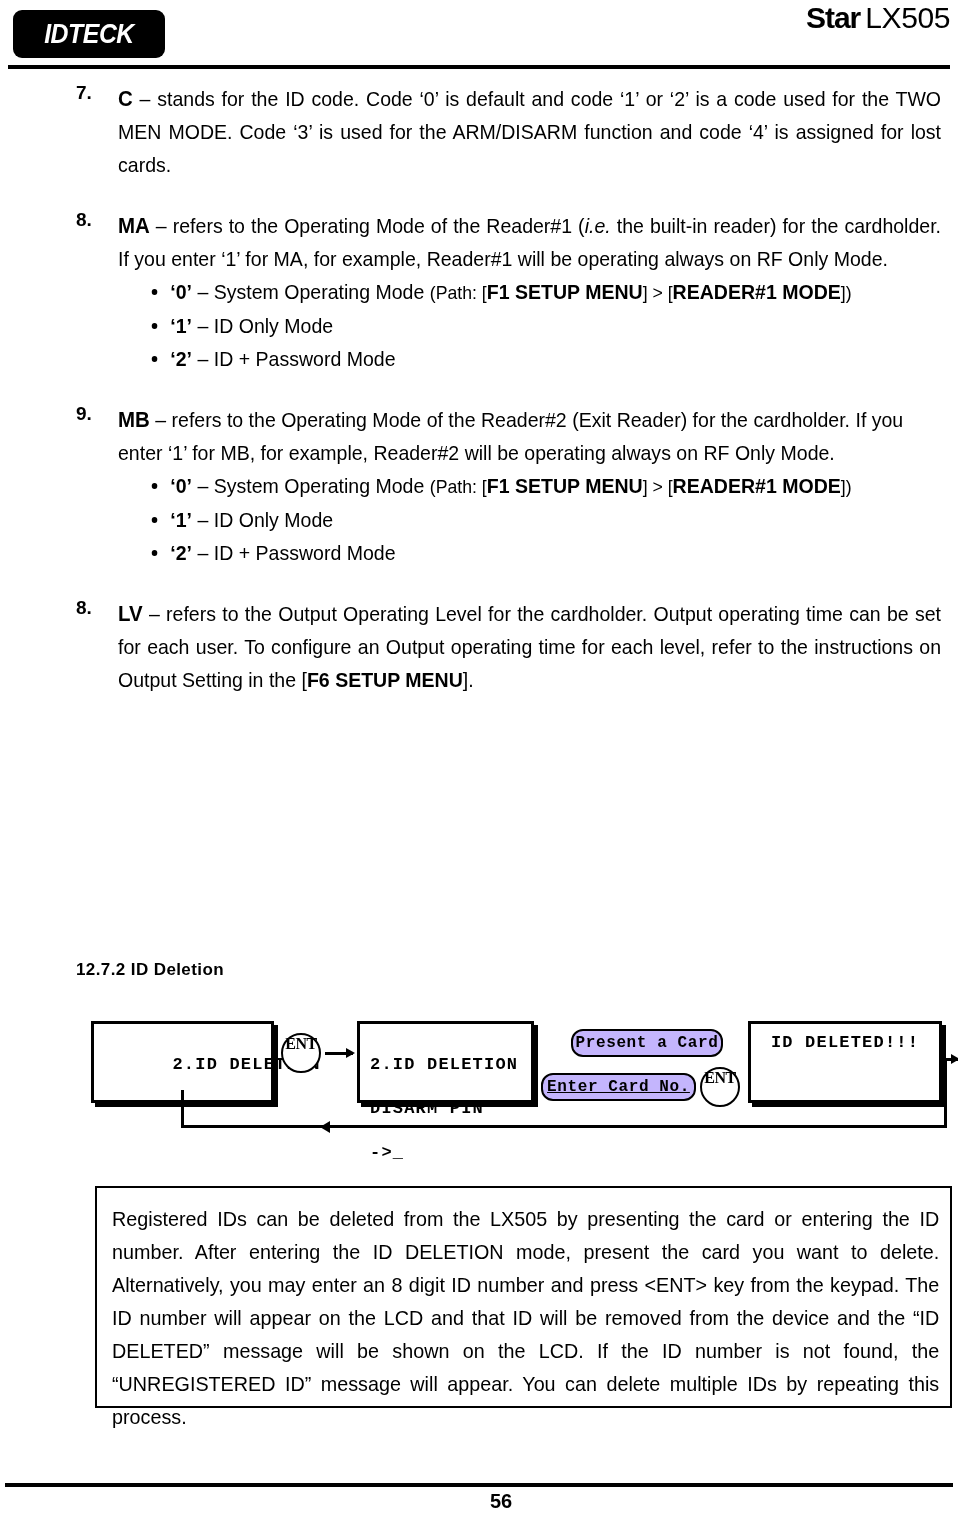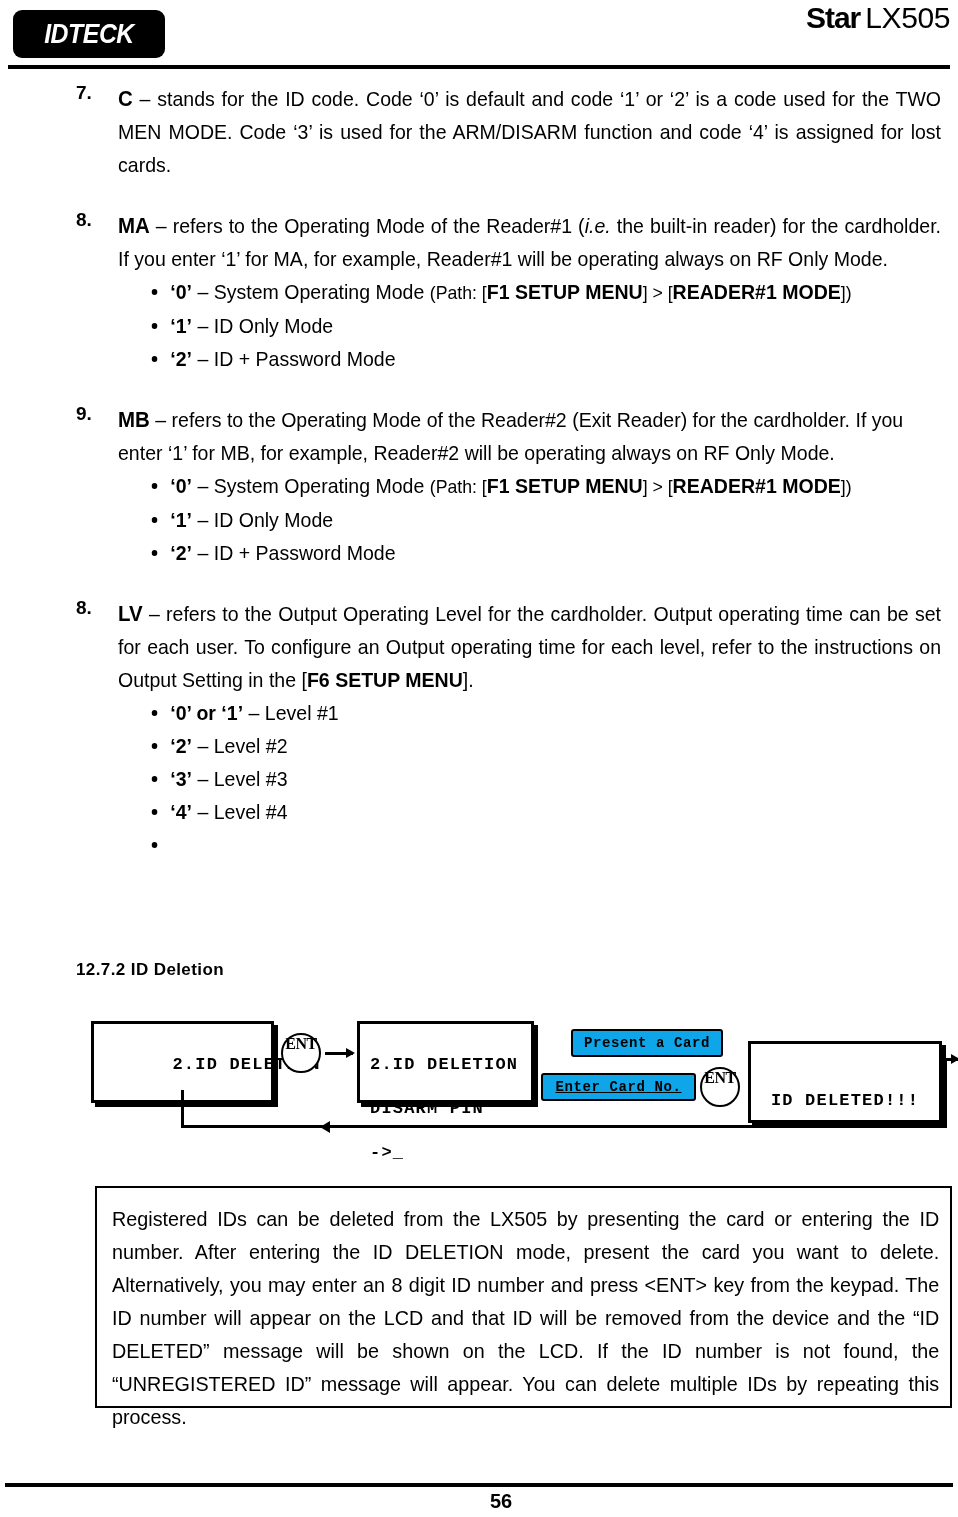--- a/index.html
+++ b/index.html
@@ -176,46 +176,45 @@
     font-size: 17px;
     line-height: 22px;
     letter-spacing: 1.2px;
     font-weight: bold;
     padding: 8px 10px;
     box-sizing: border-box;
     white-space: pre;
   }
   .lcd.centered {
     display: flex;
-    align-items: flex-end;
+    align-items: flex-start;
     justify-content: center;
-    margin-top: 20px;
   }
   .ent {
     position: absolute;
     width: 40px; height: 40px;
     border: 2px solid #000000;
     border-radius: 50%;
     font-family: "Liberation Serif", serif;
     font-size: 16px;
     font-weight: bold;
     letter-spacing: -0.5px;
     display: flex;
     align-items: flex-start;
     justify-content: center;
     background: #ffffff;
     box-sizing: border-box;
   }
   .pill {
     position: absolute;
     border: 2px solid #000000;
-    border-radius: 3px;
-    background: #0ea5e9;
+    border-radius: 12px;
+    background: #c4b5fd;
     font-family: "Liberation Mono", monospace;
-    font-size: 14px;
+    font-size: 16px;
     font-weight: bold;
     letter-spacing: 0.6px;
     display: flex;
     align-items: center;
     justify-content: center;
     box-sizing: border-box;
     white-space: pre;
   }
   .arrow-r {
     position: absolute;
@@ -329,27 +328,20 @@
       <li><b>‘2’</b><span> – ID + Password Mode</span></li>
     </ul>
 
     <div class="gap-md"></div>
 
     <div class="numitem">
       <span class="num">8.</span>
       <div class="body"><b class="key">LV</b><span> – refers to the Output Operating Level for the cardholder. Output operating time can be set for each user. To configure an Output operating time for each level, refer to the instructions on Output Setting in the [</span><b>F6 SETUP MENU</b><span>].</span></div>
     </div>
 
-    <ul class="bulletlist">
-      <li><b>‘0’ or ‘1’</b><span> – Level #1</span></li>
-      <li><b>‘2’</b><span> – Level #2</span></li>
-      <li><b>‘3’</b><span> – Level #3</span></li>
-      <li><b>‘4’</b><span> – Level #4</span></li>
-      <li><span></span></li>
-    </ul>
   </div>
 
   <div class="section-heading">12.7.2 ID Deletion</div>
 
   <div class="diagram">
 
     <div class="lcd" style="left:91px; top:16px; width:183px; height:82px;">
       <span>2.ID DELETION</span>
     </div>
 

